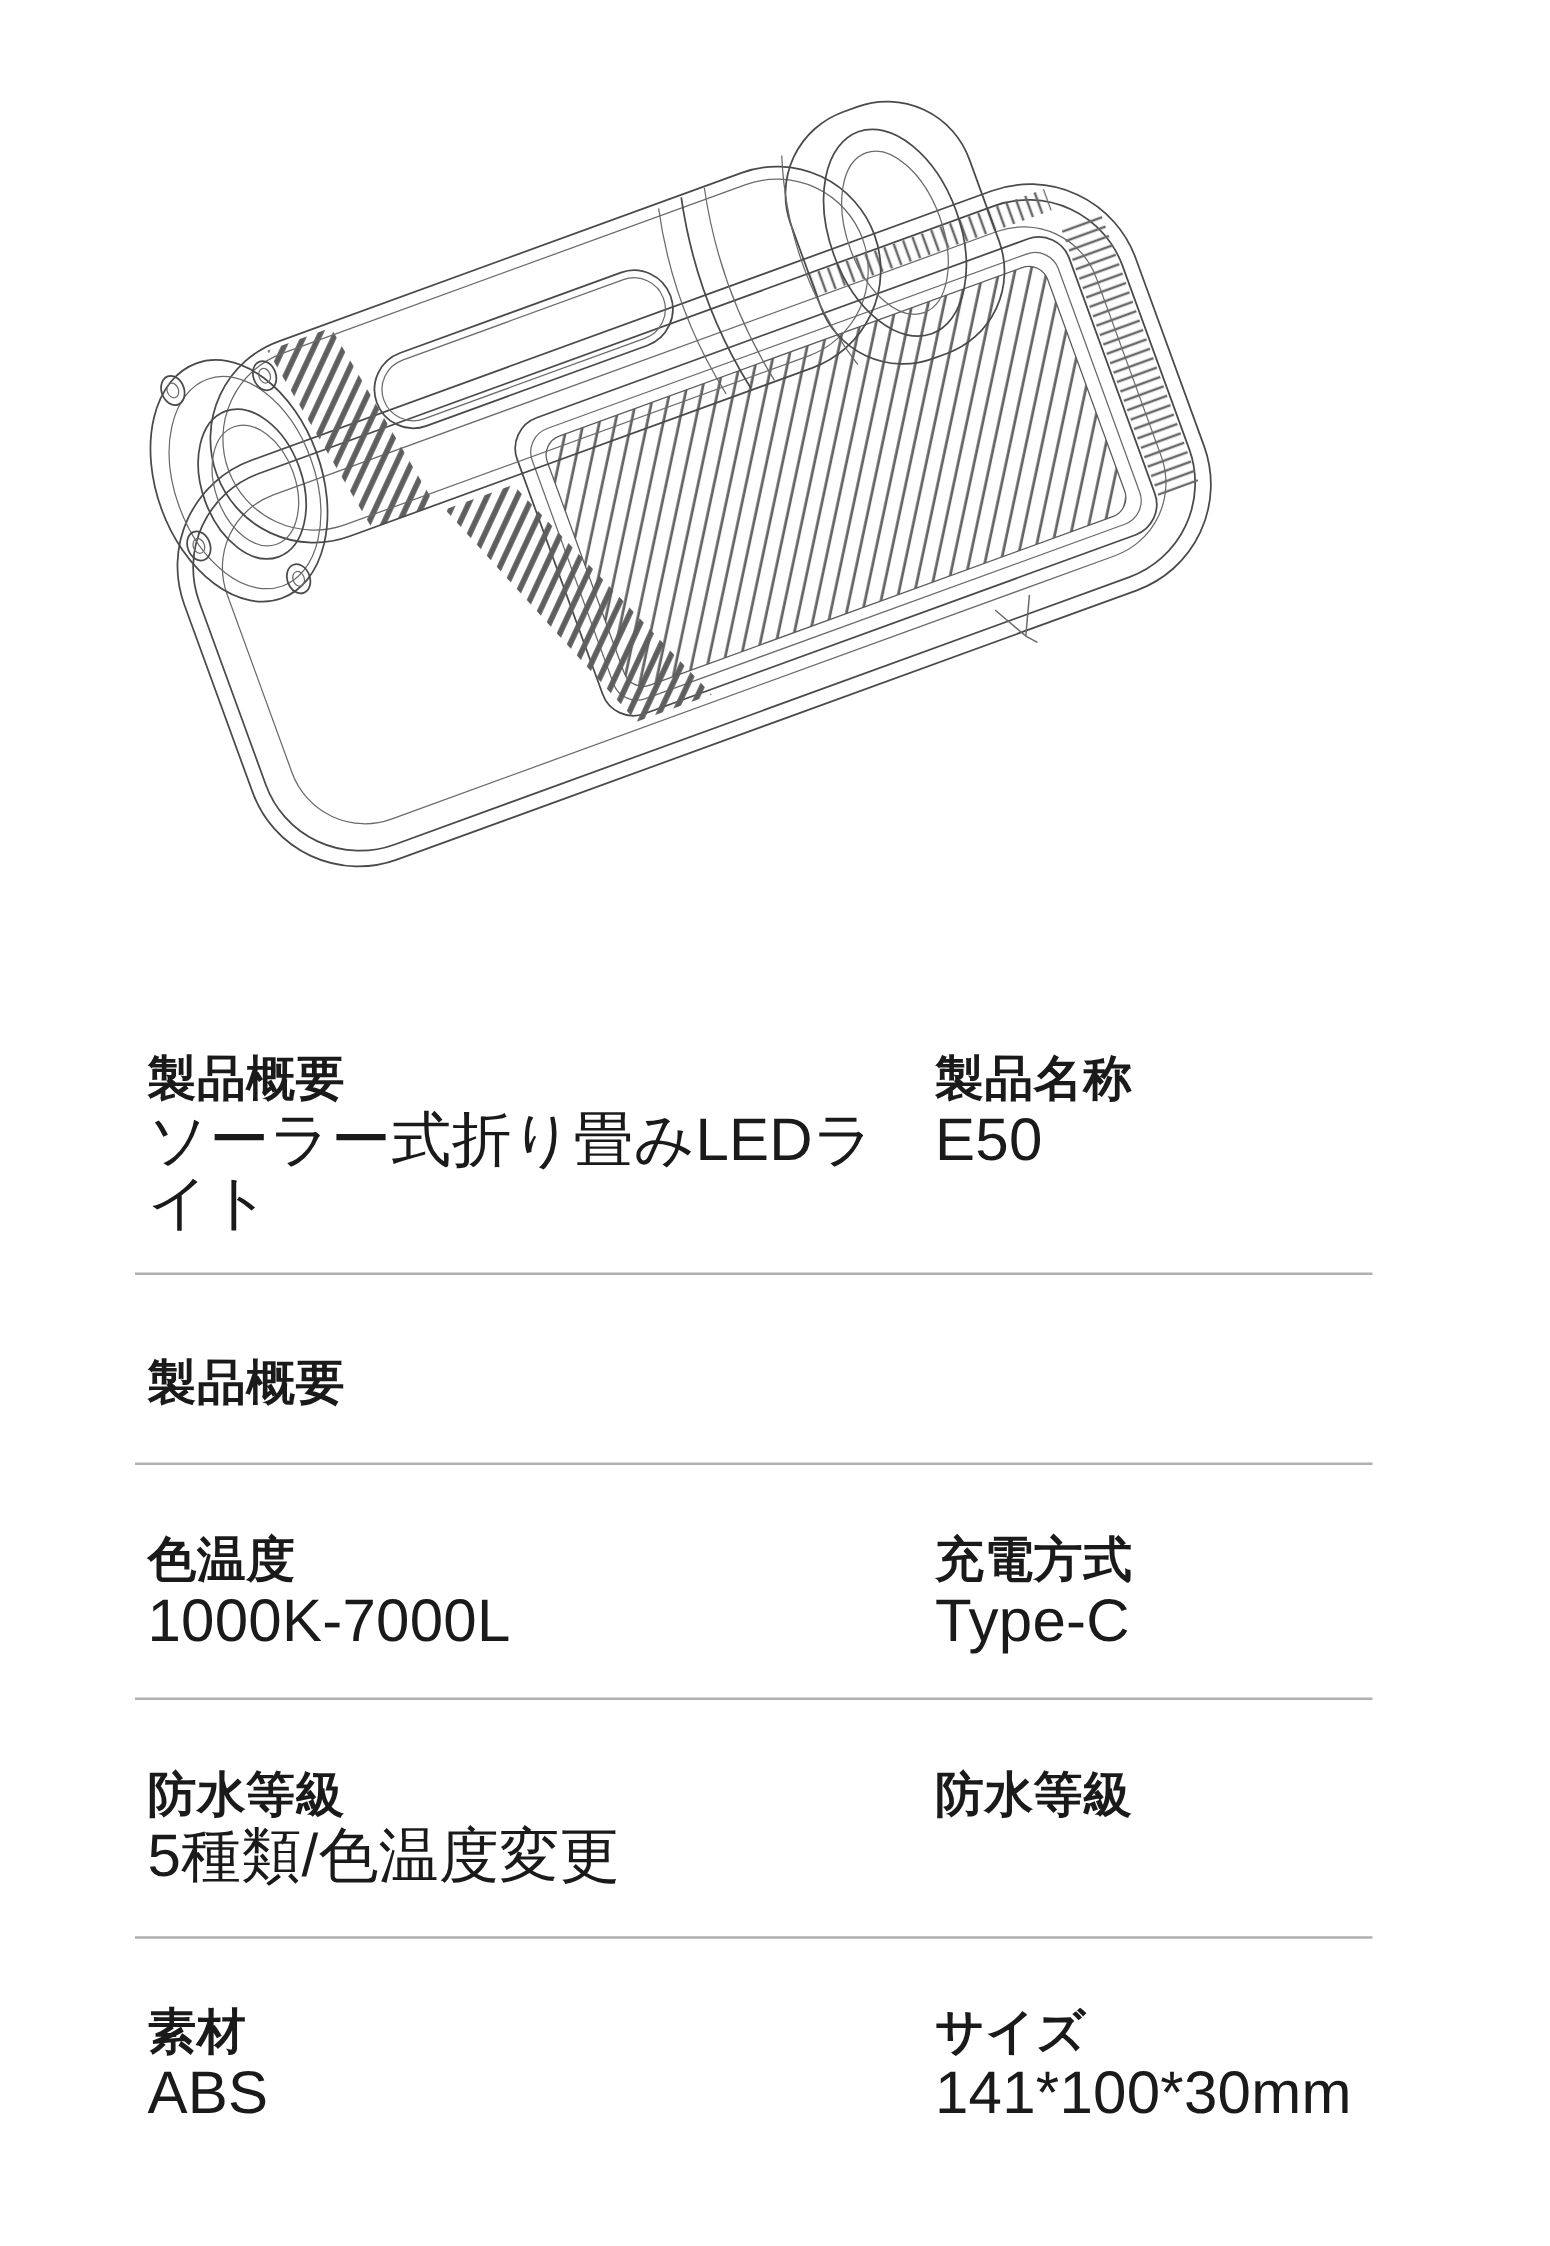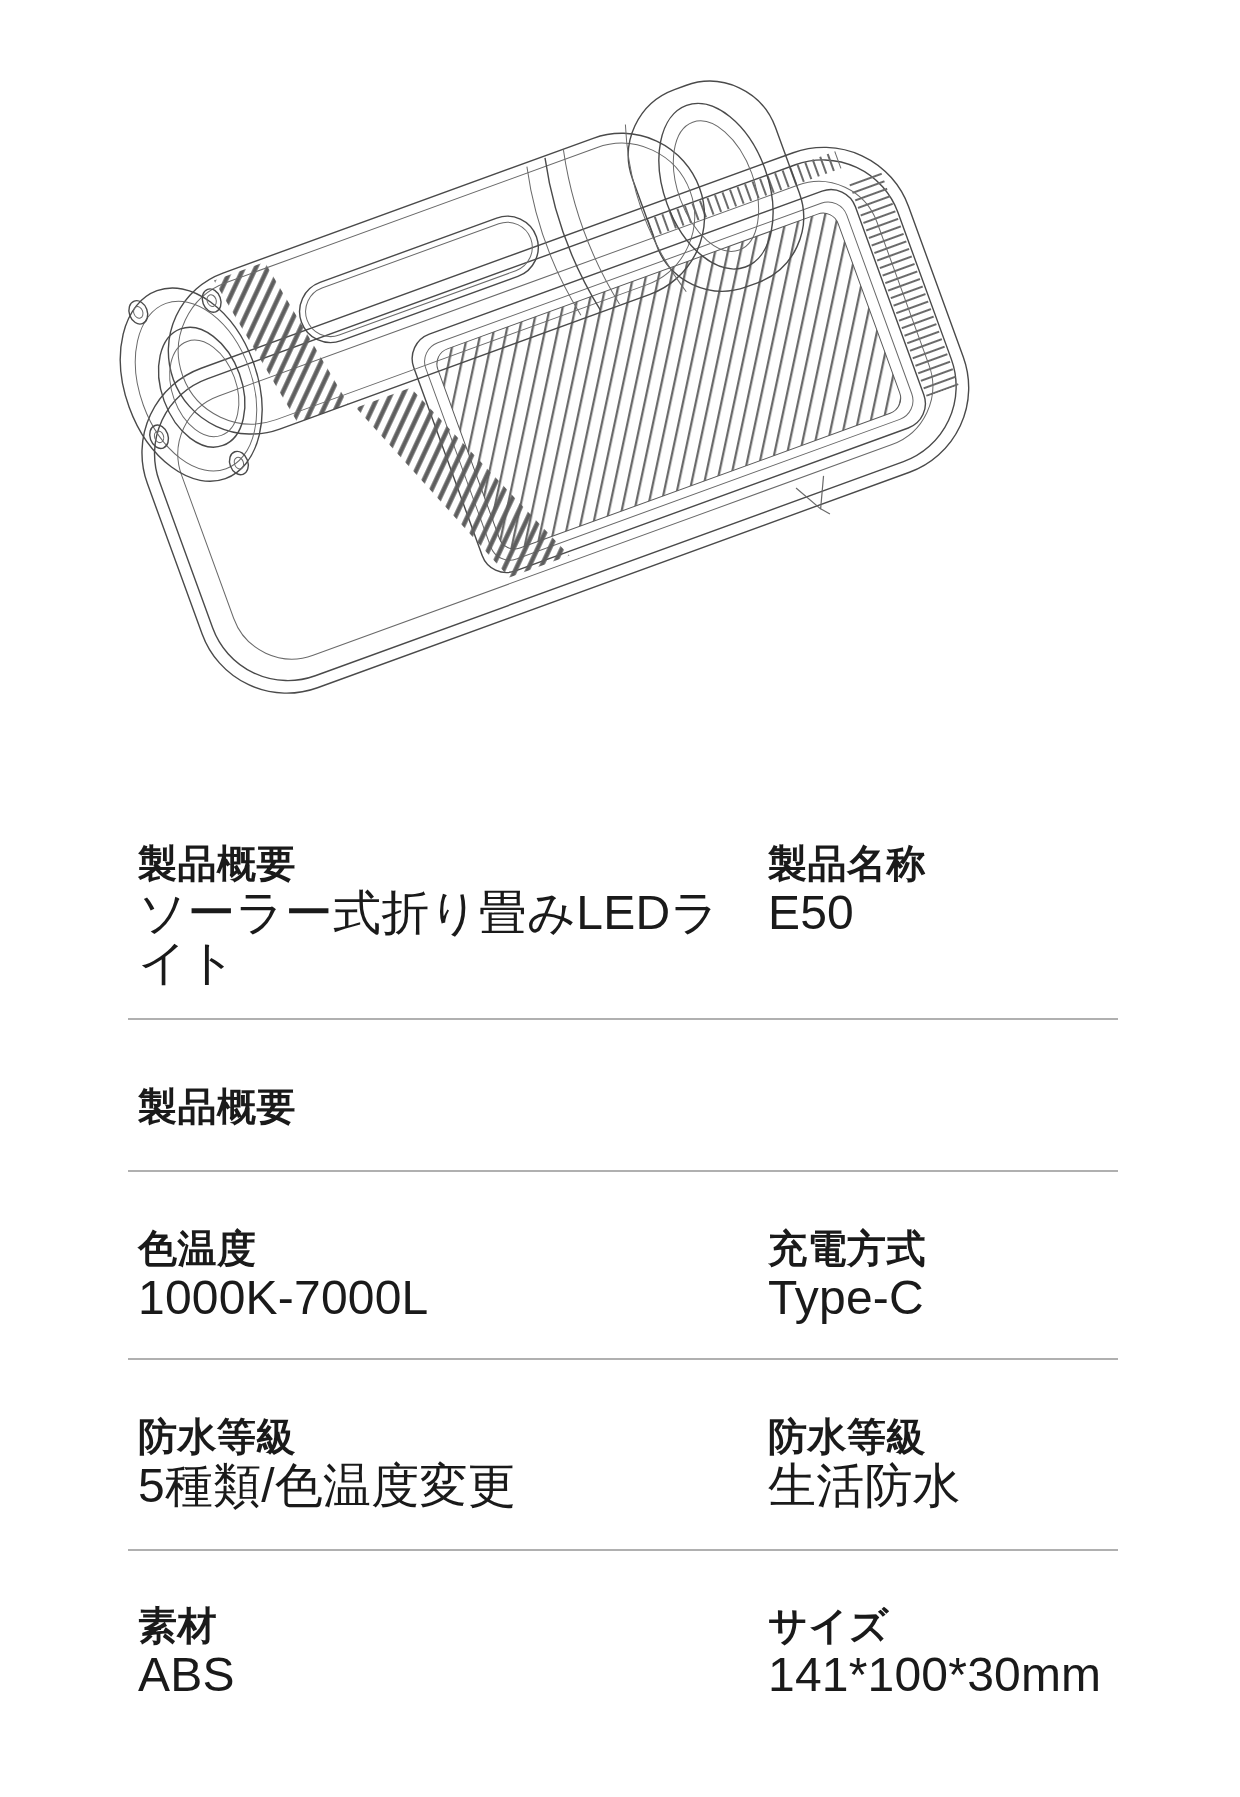--- a/index.html
+++ b/index.html
@@ -9,21 +9,21 @@
     background:#ffffff;
     overflow:hidden;
     font-family:"Liberation Sans","DejaVu Sans",sans-serif;
     color:#1a1a1a;
   }
   .art{
     position:absolute;left:5px;top:10px;
     width:1040px;height:720px;
   }
   .specs{
-    position:absolute;left:128px;top:840px;width:990px;
+    position:absolute;left:108px;top:840px;width:990px;
   }
   .row{
     display:grid;
     grid-template-columns:640px 1fr;
     border-bottom:2px solid #b0b0b0;
   }
   .row.r1{padding:0 0 30px 0;}
   .row.r2{padding:63px 0 39px 0;}
   .row.r3{padding:53px 0 35px 0;}
   .row.r4{padding:53px 0 38px 0;}
@@ -154,21 +154,20 @@
       </div>
     </div>
 
     <div class="row r4">
       <div class="cell">
         <h3 class="spec-label">防水等級</h3>
         <p class="spec-value">5種類/色温度変更</p>
       </div>
       <div class="cell">
         <h3 class="spec-label">防水等級</h3>
-        <p class="spec-value">生活防水</p>
       </div>
     </div>
 
     <div class="row r5">
       <div class="cell">
         <h3 class="spec-label">素材</h3>
         <p class="spec-value">ABS</p>
       </div>
       <div class="cell">
         <h3 class="spec-label">サイズ</h3>

